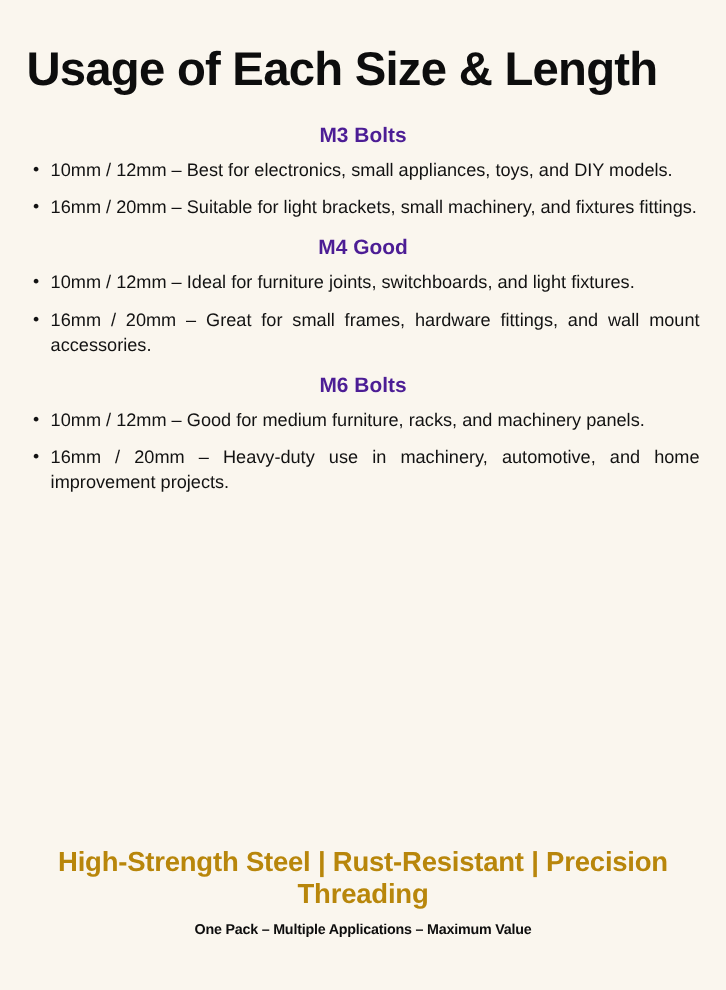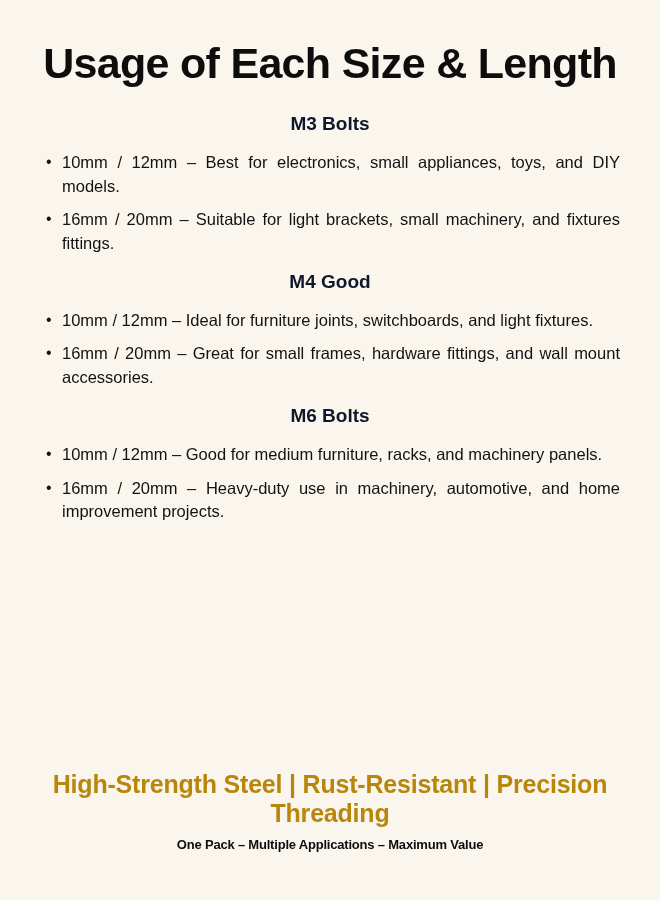--- a/index.html
+++ b/index.html
@@ -17,47 +17,46 @@
   .page {
     width: 660px;
     height: 900px;
     box-sizing: border-box;
     padding: 34px 24px 18px 24px;
     display: flex;
     flex-direction: column;
     background: #faf6ee;
   }
   .title {
-    text-align: center;
     font-size: 43px;
     font-weight: 700;
     letter-spacing: -0.7px;
     line-height: 1.1;
     color: #0d0d0d;
     margin: 6px 0 26px 0;
   }
   .content {
     flex: 1 1 auto;
   }
   .section {
     margin-bottom: 4px;
   }
   .section-title {
     text-align: center;
     font-size: 19px;
     font-weight: 700;
-    color: #0f172a;
+    color: #4c1d95;
     margin: 14px 0 9px 0;
   }
   .section:first-child .section-title {
     margin-top: 0;
   }
   ul.bullets {
     list-style: none;
-    margin: 16px;
+    margin: 0;
     padding: 0;
   }
   ul.bullets li {
     position: relative;
     padding-left: 22px;
     margin-bottom: 10px;
     font-size: 16.5px;
     line-height: 1.42;
     color: #121212;
     text-align: justify;

